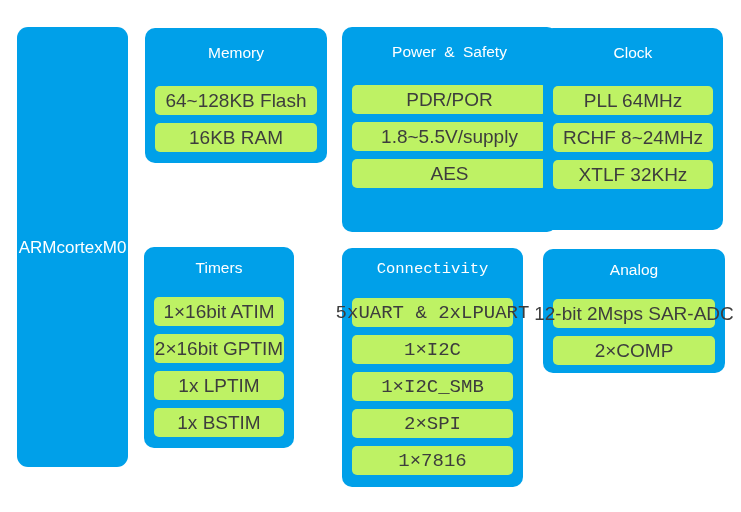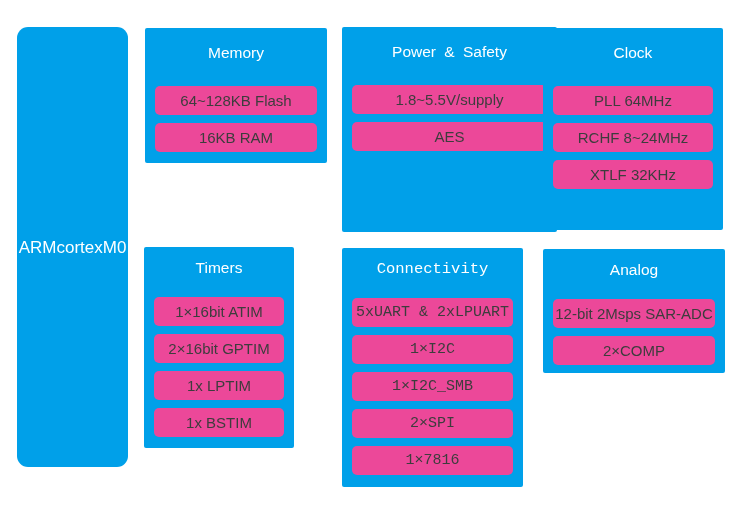--- a/index.html
+++ b/index.html
@@ -30,47 +30,47 @@
     align-items: center;
     justify-content: center;
     color: var(--title-text);
     font-size: 17px;
     line-height: 27px;
     text-align: center;
   }
   .block {
     position: absolute;
     background: var(--block-blue);
-    border-radius: 2px;
+    border-radius: 10px;
     padding: 0 10px;
     display: flex;
     flex-direction: column;
     gap: 8px;
   }
   .block-title {
     display: flex;
     align-items: center;
     justify-content: center;
     color: var(--title-text);
     font-size: 15.5px;
     word-spacing: 4px;
     flex: 0 0 auto;
   }
   .row-top .block-title { height: 50px; }
   .row-bottom .block-title { height: 42px; }
   .feature-item {
     height: 29px;
     flex: 0 0 29px;
-    background: #ec4899;
+    background: #bef264;
     border-radius: 5px;
     display: flex;
     align-items: center;
     justify-content: center;
     color: var(--box-text);
-    font-size: 15px;
+    font-size: 19px;
     white-space: nowrap;
     text-align: right;
   }
   .b-memory       { left: 145px; top: 28px;  width: 182px; height: 135px; }
   .b-power-safety { left: 342px; top: 27px;  width: 215px; height: 205px; }
   .b-clock        { left: 543px; top: 28px;  width: 180px; height: 202px; }
   .b-timers       { left: 144px; top: 247px; width: 150px; height: 201px; }
   .b-connectivity { left: 342px; top: 248px; width: 181px; height: 239px; font-family: Liberation Mono, monospace; }
   .b-analog       { left: 543px; top: 249px; width: 182px; height: 124px; }
 </style>
@@ -86,20 +86,21 @@
   </div>
 
   <div class="block row-top b-memory">
     <div class="block-title">Memory</div>
     <div class="feature-item">64~128KB Flash</div>
     <div class="feature-item">16KB RAM</div>
   </div>
 
   <div class="block row-top b-power-safety">
     <div class="block-title">Power &amp; Safety</div>
+    <div class="feature-item">PDR/POR</div>
     <div class="feature-item">1.8~5.5V/supply</div>
     <div class="feature-item">AES</div>
   </div>
 
   <div class="block row-top b-clock">
     <div class="block-title">Clock</div>
     <div class="feature-item">PLL 64MHz</div>
     <div class="feature-item">RCHF 8~24MHz</div>
     <div class="feature-item">XTLF 32KHz</div>
   </div>

